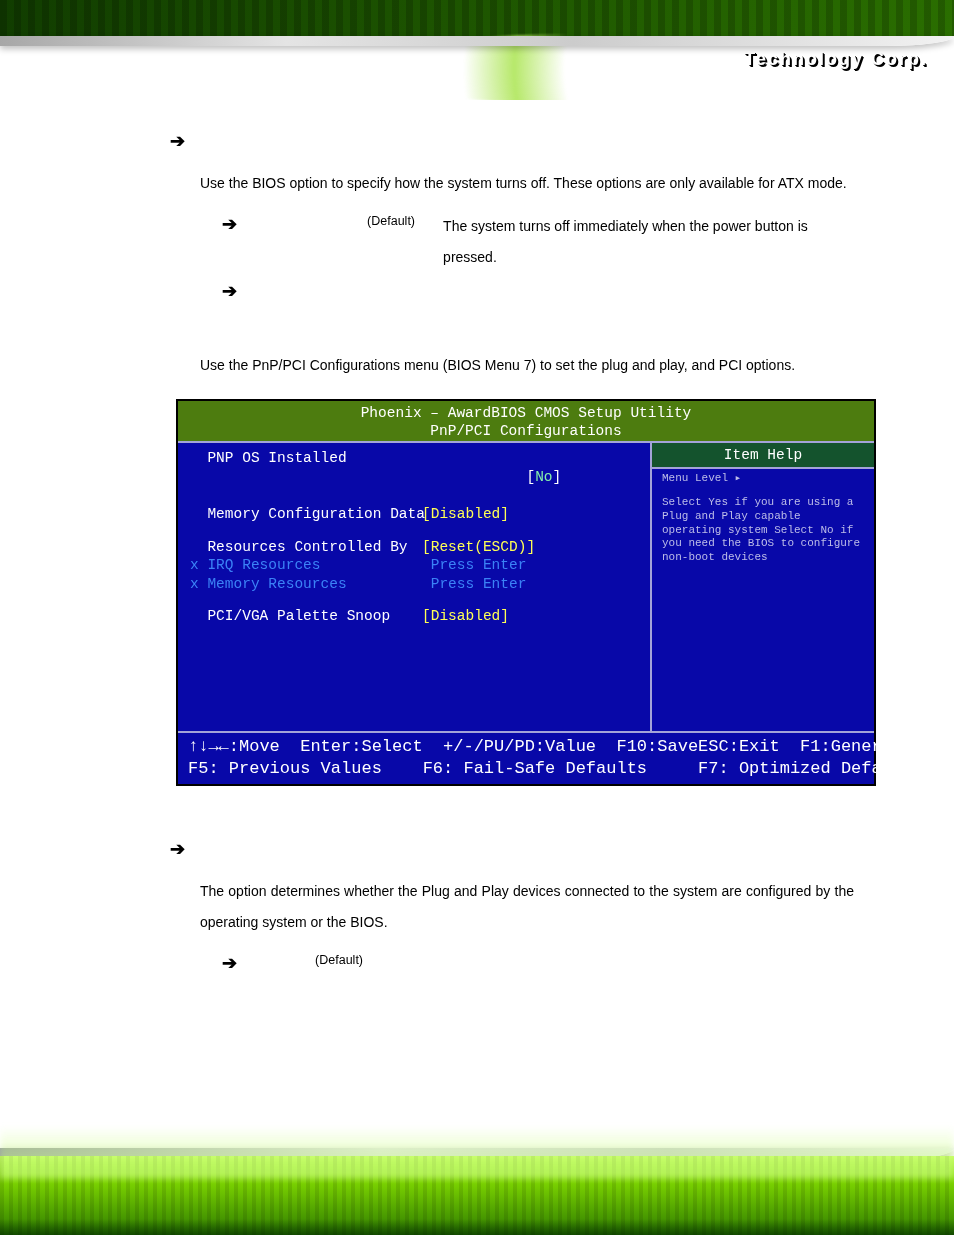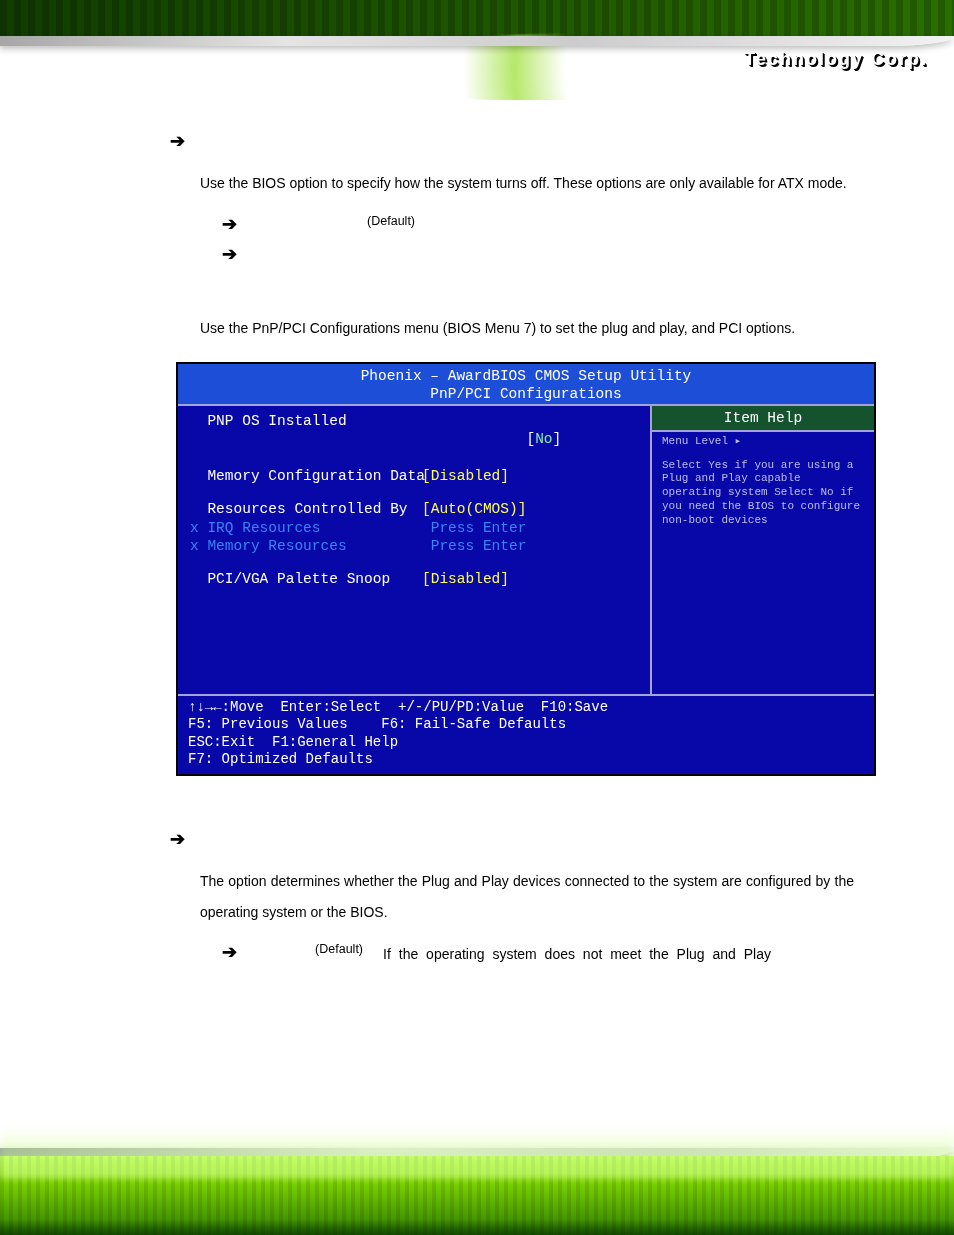--- a/index.html
+++ b/index.html
@@ -144,21 +144,21 @@
     width: 700px;
     border: 2px solid #000;
     background: #0808a8;
     font-family: "Courier New", Courier, monospace;
     font-size: 14.5px;
     color: #fff;
     position: relative;
   }
   .bios-header {
     text-align: center;
-    background: #1d4ed8;
+    background: #4d7c0f;
     padding: 3px 0 1px 0;
     line-height: 1.25;
     border-bottom: 2px solid #a3a3d8;
   }
   .bios-body {
     display: flex;
     min-height: 288px;
   }
   .bios-left {
     flex: 1;
@@ -188,23 +188,22 @@
   .bios-row.dimmed { color: #3b82f6; }
   .bios-row .br { color: #fff; }
   .val-y { color: #ffff55; }
   .val-r { color: #86efac; }
   .menulvl { color: #bdbde8; }
   .bios-footer {
     border-top: 2px solid #a3a3d8;
     padding: 3px 10px 5px 10px;
     display: flex;
     justify-content: space-between;
-    font-size: 14px;
+    font-size: 17px;
     line-height: 1.25;
-    flex-direction: column;
   }
   .bios-footer .fl { white-space: pre; }
   .bios-footer .fr { white-space: pre; }
 
   .after-bios { margin-top: 52px; }
 
   
   .bottom-banner {
     position: absolute;
     bottom: 0;
@@ -266,20 +265,21 @@
 
   <div class="section-lead">
     <span class="arrow">➔</span>
   </div>
 
   <p class="para">Use the                                   BIOS option to specify how the system turns off. These options are only available for ATX mode.</p>
 
   <div class="opt-row">
     <span class="arrow">➔</span>
     <div class="opt-def"><span class="deflabel">(Default)</span></div>
+    <div class="opt-text">The system turns off immediately when the power button is pressed.</div>
   </div>
 
   <div class="opt-row">
     <span class="arrow">➔</span>
     <div class="opt-def"></div>
   </div>
 
   <p class="menu-intro">Use the PnP/PCI Configurations menu (BIOS Menu 7) to set the plug and play, and PCI options.</p>
 
   <div class="bios">
@@ -295,21 +295,21 @@
             <span class="val-y br">[</span><span class="val-r">No</span><span class="val-y br">]</span>
           </span>
         </div>
         <div class="bios-row">
           <span class="lbl">  Memory Configuration Data</span>
           <span class="val val-y">[Disabled]</span>
         </div>
         <div class="bios-row" style="height:14px"></div>
         <div class="bios-row">
           <span class="lbl">  Resources Controlled By</span>
-          <span class="val val-y">[Auto(CMOS)]</span>
+          <span class="val val-y">[Reset(ESCD)]</span>
         </div>
         <div class="bios-row dimmed">
           <span class="lbl">x IRQ Resources</span>
           <span class="val"> Press Enter</span>
         </div>
         <div class="bios-row dimmed">
           <span class="lbl">x Memory Resources</span>
           <span class="val"> Press Enter</span>
         </div>
         <div class="bios-row" style="height:14px"></div>
@@ -337,21 +337,20 @@
 
   <div class="after-bios">
     <div class="section-lead">
       <span class="arrow">➔</span>
     </div>
     <p class="para">The                             option determines whether the Plug and Play devices connected to the system are configured by the operating system or the BIOS.</p>
 
     <div class="opt-row">
       <span class="arrow">➔</span>
       <div class="opt-def" style="width:140px;padding-left:78px;"><span class="deflabel">(Default)</span></div>
-      <div class="opt-text" style="word-spacing:4px;">If  the  operating  system  does  not  meet  the  Plug  and  Play</div>
     </div>
   </div>
 
 </div>
 
 <div class="bottom-banner">
   <div class="bar"></div>
   <div class="grass"></div>
   <div class="darkedge"></div>
 </div>

